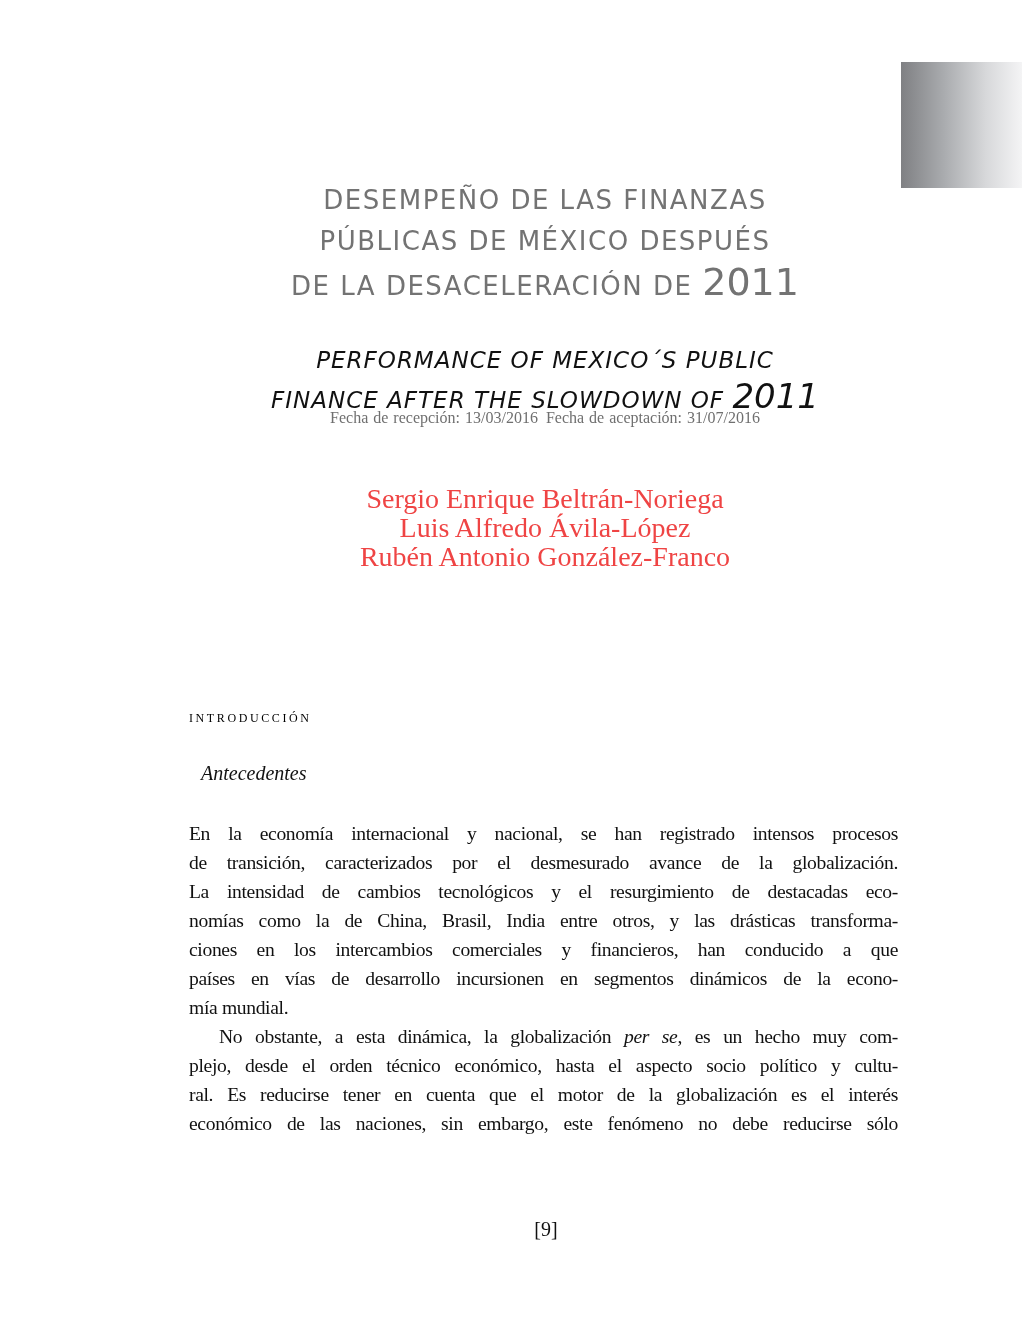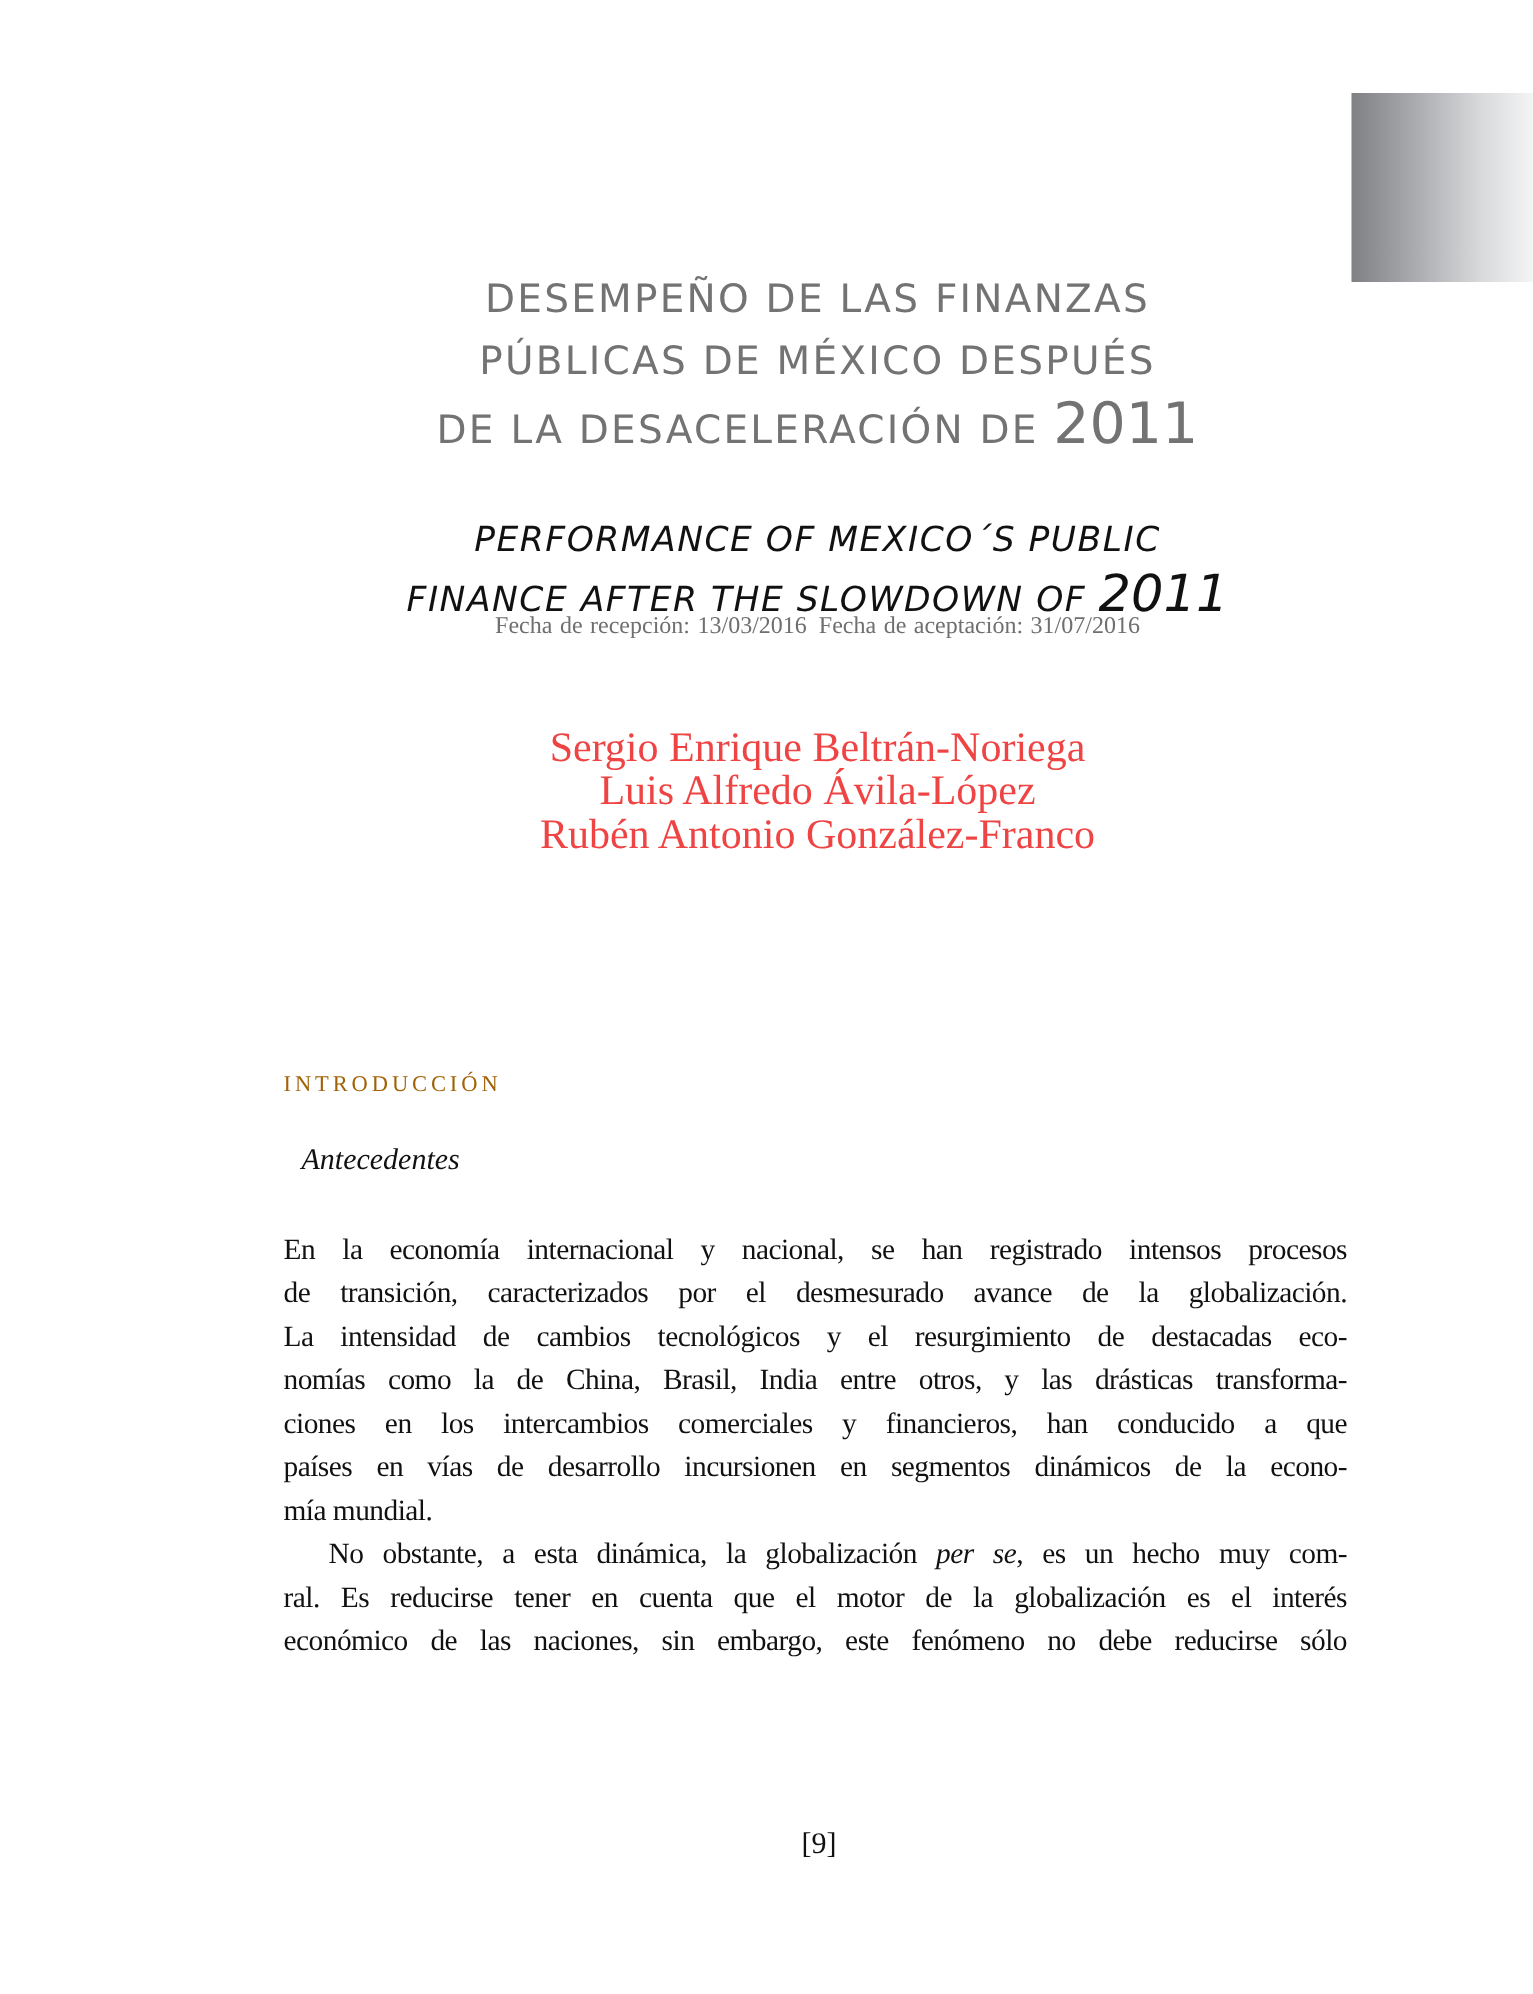--- a/index.html
+++ b/index.html
@@ -71,25 +71,25 @@
       text-align: center;
       font-size: 28px;
       line-height: 29px;
       color: #ef4444;
     }
     .authors .author { display: block; }
     .section-heading {
       position: absolute;
       left: 189px;
       top: 707px;
-      font-size: 22px;
+      font-size: 17px;
       letter-spacing: 2.6px;
       font-variant: small-caps;
       text-transform: lowercase;
-      color: #a16207;
+      color: #000000;
     }
     .subsection {
       position: absolute;
       left: 201px;
       top: 762px;
       font-style: italic;
       font-size: 20px;
       color: #111;
     }
     .body-text {
@@ -155,18 +155,19 @@
     <span class="tl">En la economía internacional y nacional, se han registrado intensos procesos</span>
     <span class="tl">de transición, caracterizados por el desmesurado avance de la globalización.</span>
     <span class="tl">La intensidad de cambios tecnológicos y el resurgimiento de destacadas eco-</span>
     <span class="tl">nomías como la de China, Brasil, India entre otros, y las drásticas transforma-</span>
     <span class="tl">ciones en los intercambios comerciales y financieros, han conducido a que</span>
     <span class="tl">países en vías de desarrollo incursionen en segmentos dinámicos de la econo-</span>
     <span class="tl last">mía mundial.</span>
   </div>
   <div>
     <span class="tl indent"><span>No obstante, a esta dinámica, la globalización </span><em>per se</em><span>, es un hecho muy com-</span></span>
+    <span class="tl">plejo, desde el orden técnico económico, hasta el aspecto socio político y cultu-</span>
     <span class="tl">ral. Es reducirse tener en cuenta que el motor de la globalización es el interés</span>
     <span class="tl">económico de las naciones, sin embargo, este fenómeno no debe reducirse sólo</span>
   </div>
 </div>
 
 <div class="page-number">[9]</div>
 
 </body></html>

